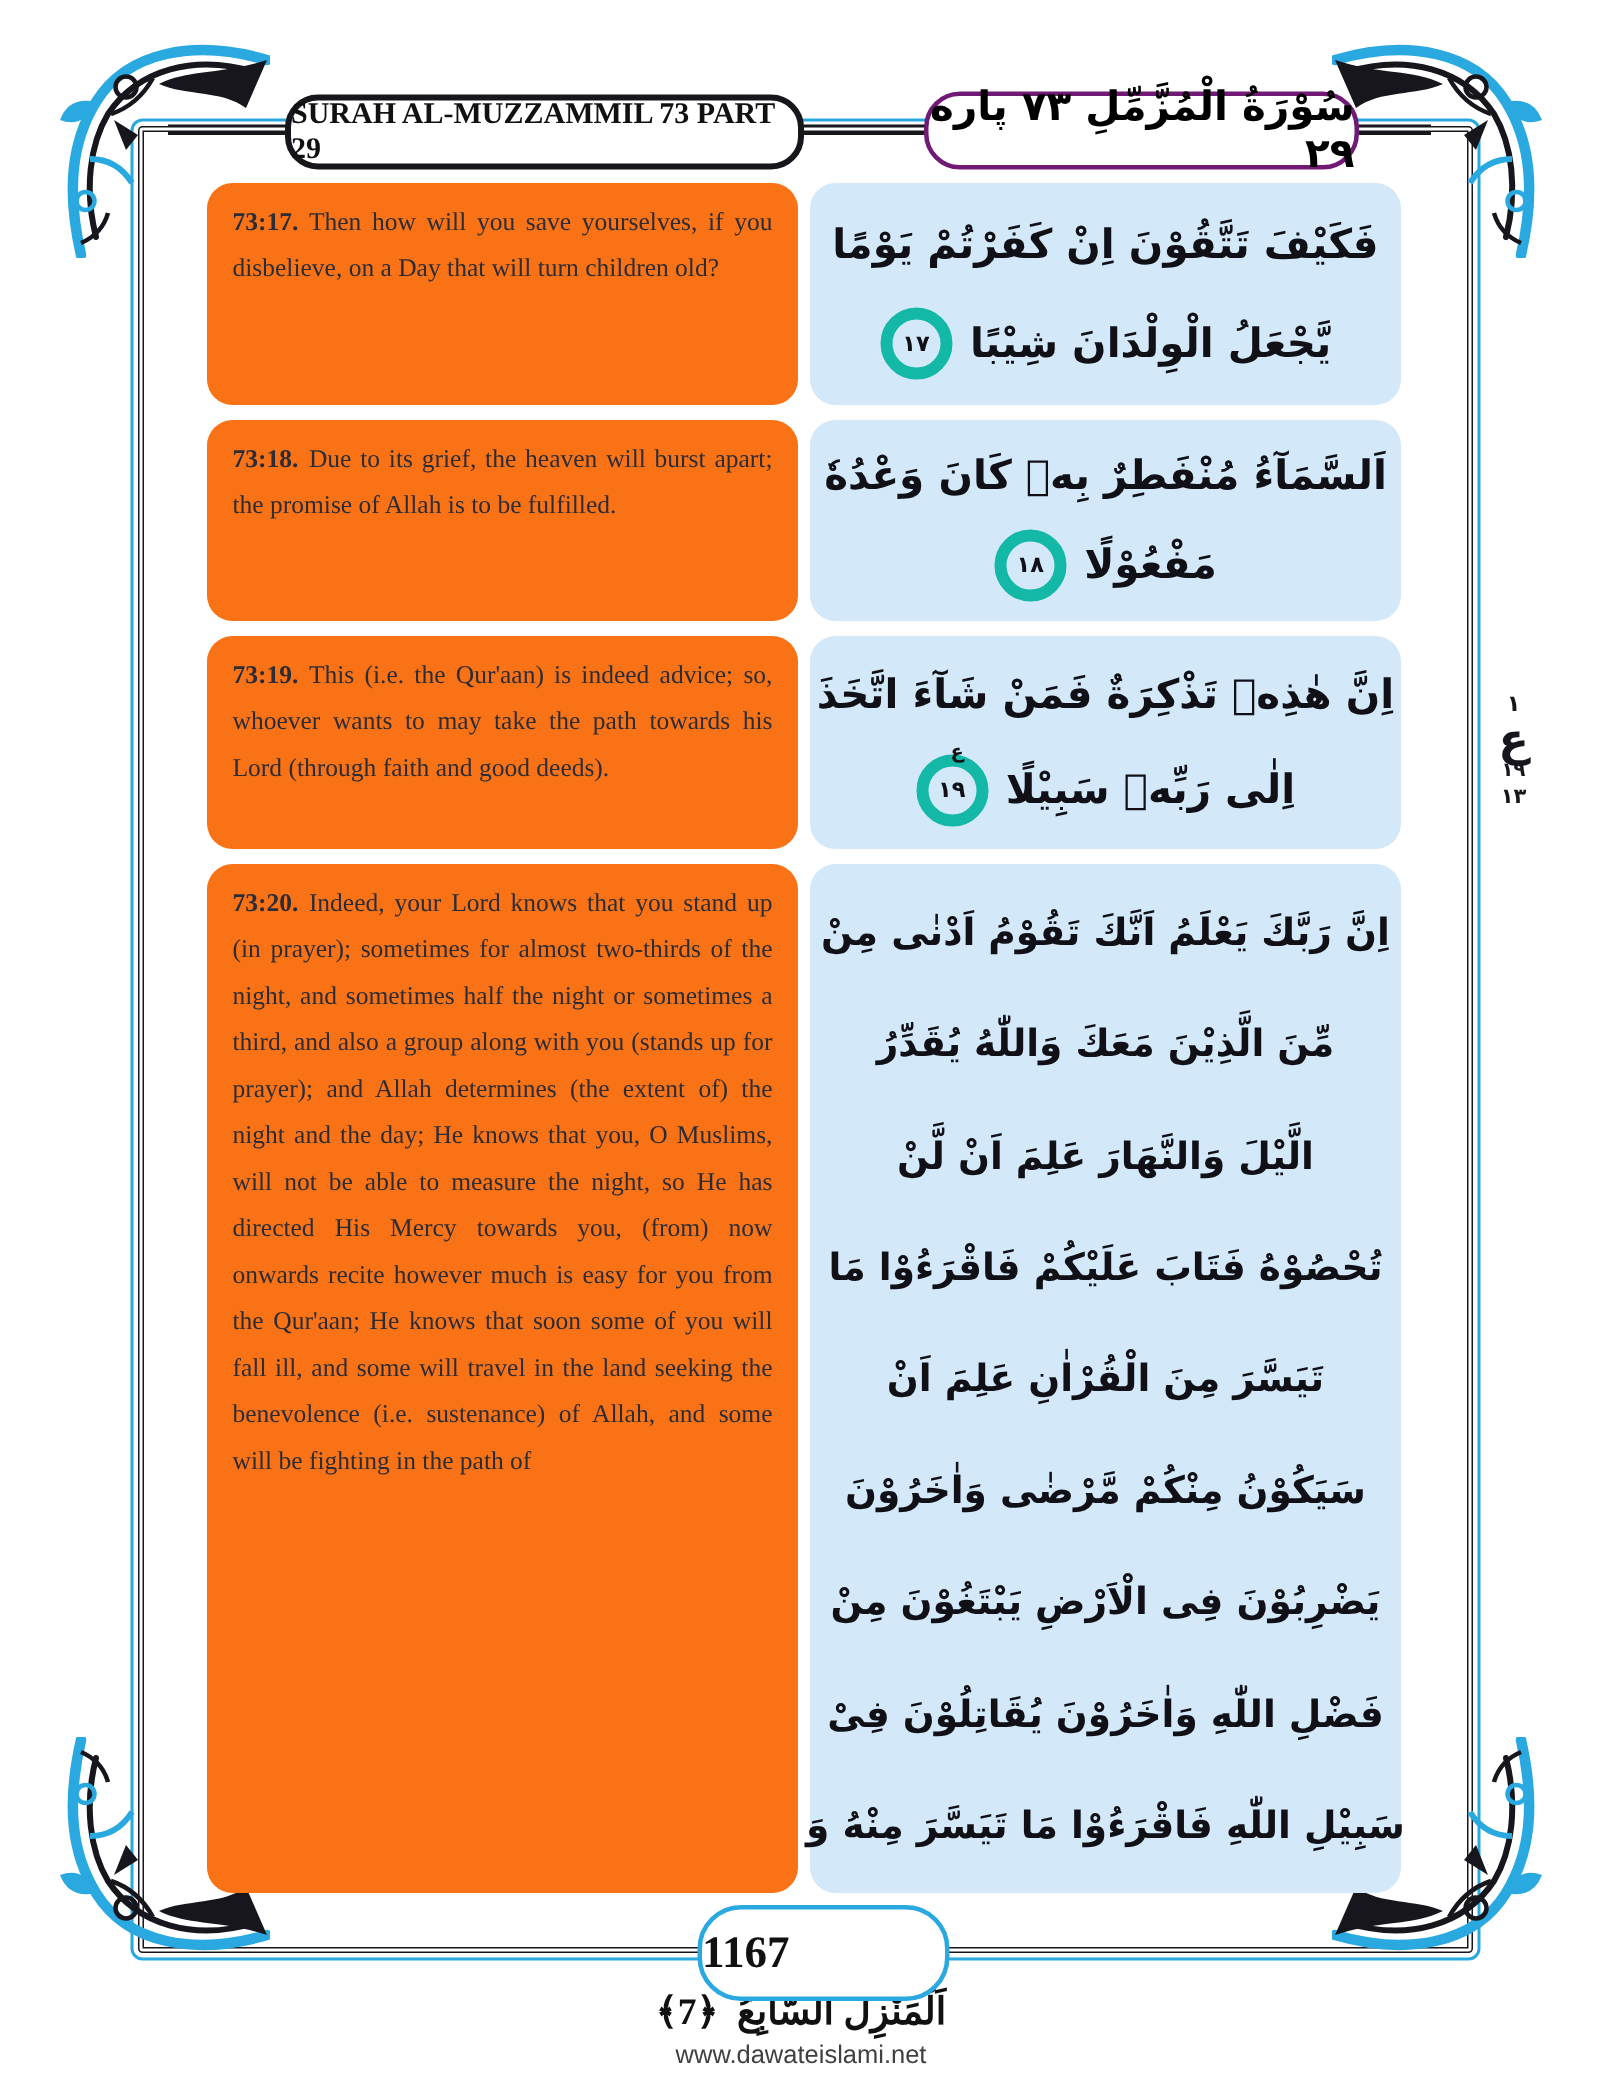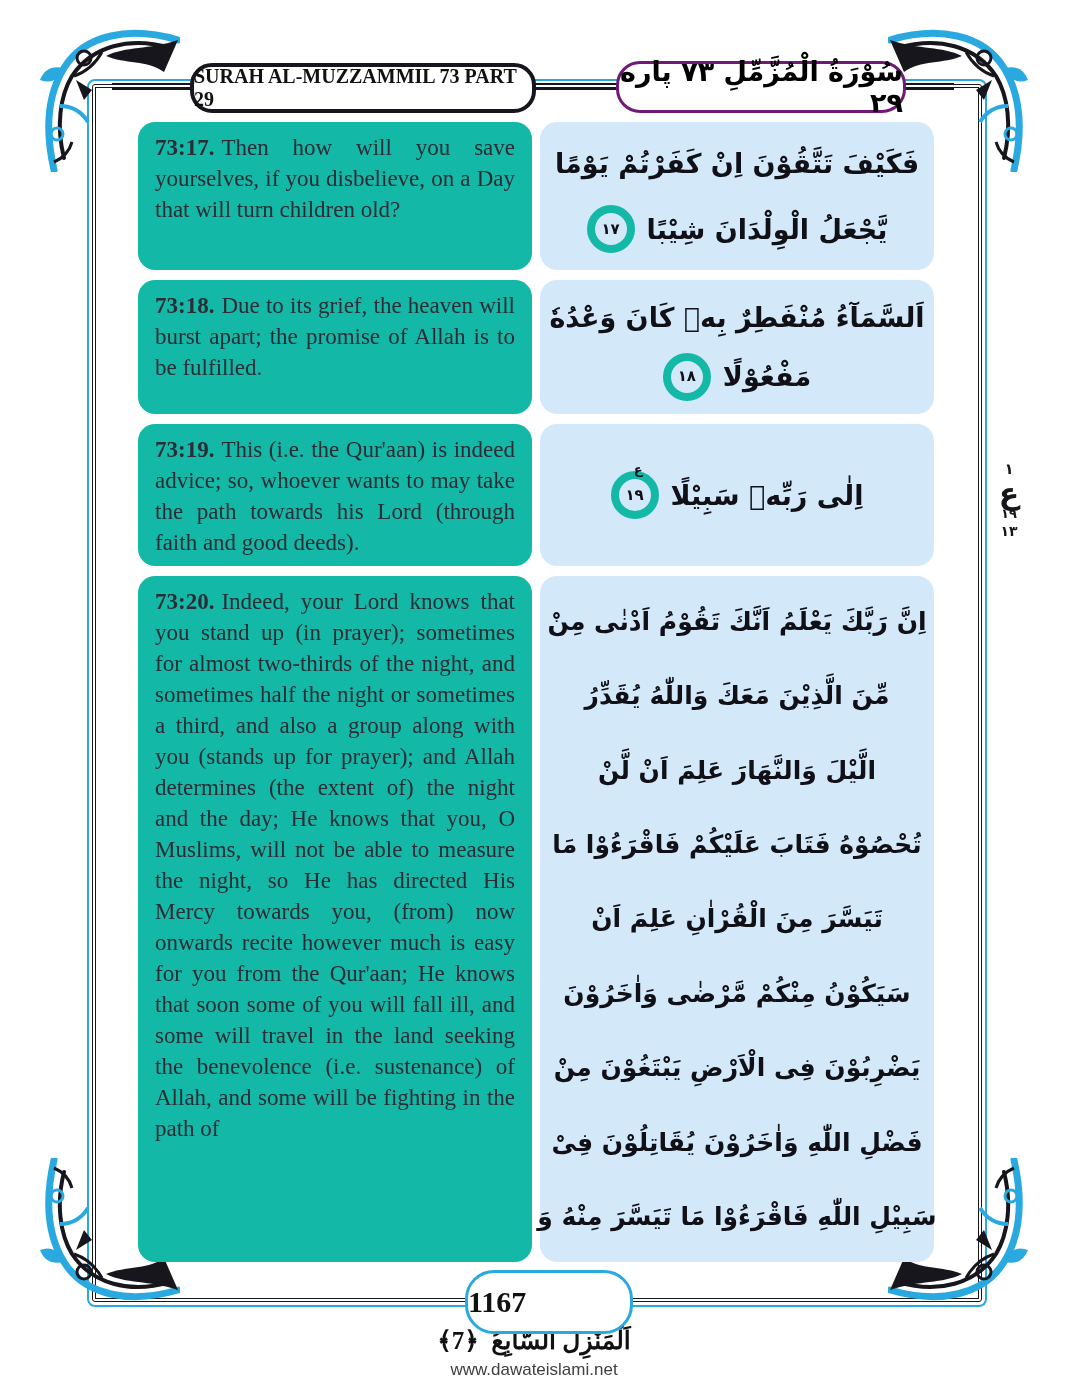--- a/index.html
+++ b/index.html
@@ -24,21 +24,21 @@
   .pill-en{left:190px;top:63px;width:338px;height:42px;border:4px solid #16161c;border-radius:22px;
            font-weight:bold;font-size:20px;letter-spacing:0px;color:#111;}
   .pill-ar{left:616px;top:61px;width:284px;height:46px;border:3px solid #701a75;border-radius:24px;
            font-weight:bold;font-size:27px;direction:rtl;font-family:"DejaVu Sans",sans-serif;color:#000000;}
 
   
   .content{position:absolute;left:138px;top:122px;display:grid;
            grid-template-columns:394px 394px;grid-template-rows:148px 134px 142px 686px;
            column-gap:8px;row-gap:10px;}
   .card{border-radius:17px;box-sizing:border-box;}
-  .card.en{background:#14b8a6;padding:10px 17px;font-size:23px;line-height:31px;
+  .card.en{background:#f97316;padding:10px 17px;font-size:17px;line-height:31px;
            text-align:justify;color:#2c2c36;}
   .card.en p{margin:0;}
   .vnum{font-weight:bold;margin-right:7px;}
   .card.ar{background:#d3e9fa;direction:rtl;font-family:"DejaVu Sans",sans-serif;
            font-weight:bold;color:#101016;display:flex;flex-direction:column;
            justify-content:space-evenly;padding:8px 14px;}
   .ar-line{flex:1;display:flex;align-items:center;justify-content:center;
            font-size:27px;white-space:nowrap;}
   .ar-big .ar-line{font-size:25px;}
   .ayah{position:relative;display:inline-flex;align-items:center;justify-content:center;
@@ -137,20 +137,23 @@
             <span>١٨</span>
           </span>
         </div>
     </div>
 
     <div class="card en">
       <p><span class="vnum">73:19.</span><span>This (i.e. the Qur'aan) is indeed advice; so, whoever wants to may take the path towards his Lord (through faith and good deeds).</span></p>
     </div>
     <div class="card ar">
       <div class="ar-line">
+          <span>اِنَّ هٰذِهٖ تَذْكِرَةٌ فَمَنْ شَآءَ اتَّخَذَ</span>
+        </div>
+      <div class="ar-line">
           <span>اِلٰى رَبِّهٖ سَبِيْلًا</span>
           <span class="ayah">
             <span class="ain-mark">ع</span>
             <span>١٩</span>
           </span>
         </div>
     </div>
 
     <div class="card en">
       <p><span class="vnum">73:20.</span><span>Indeed, your Lord knows that you stand up (in prayer); sometimes for almost two-thirds of the night, and sometimes half the night or sometimes a third, and also a group along with you (stands up for prayer); and Allah determines (the extent of) the night and the day; He knows that you, O Muslims, will not be able to measure the night, so He has directed His Mercy towards you, (from) now onwards recite however much is easy for you from the Qur'aan; He knows that soon some of you will fall ill, and some will travel in the land seeking the benevolence (i.e. sustenance) of Allah, and some will be fighting in the path of</span></p>

